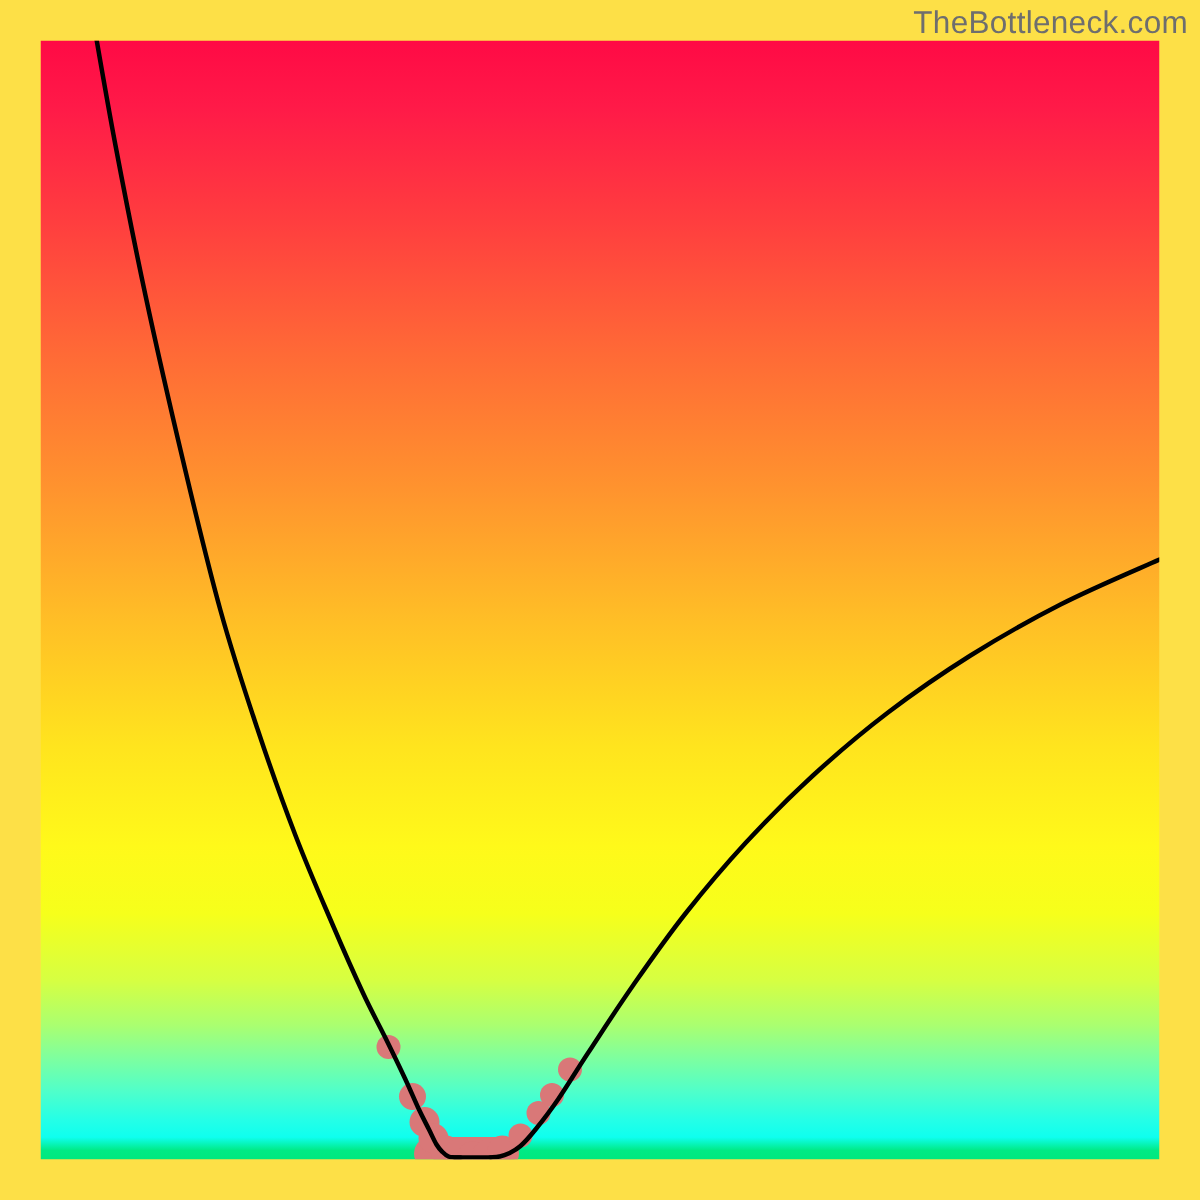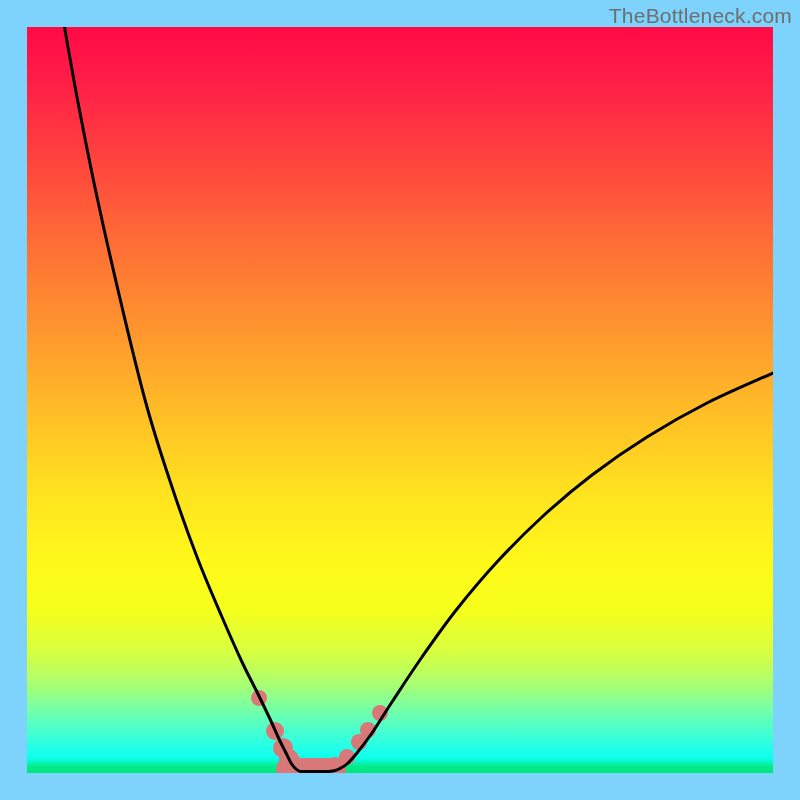--- a/index.html
+++ b/index.html
@@ -7,21 +7,21 @@
     padding: 0;
     width: 800px;
     height: 800px;
     background: #000;
     overflow: hidden;
     font-family: Arial, Helvetica, sans-serif;
   }
   .frame {
     position: absolute;
     inset: 0;
-    background: #7dd3fc;
+    background: #fde047;
   }
   .plot-area {
     position: absolute;
     left: 27px;
     top: 27px;
     width: 746px;
     height: 746px;
     overflow: hidden;
   }
   .gradient {

